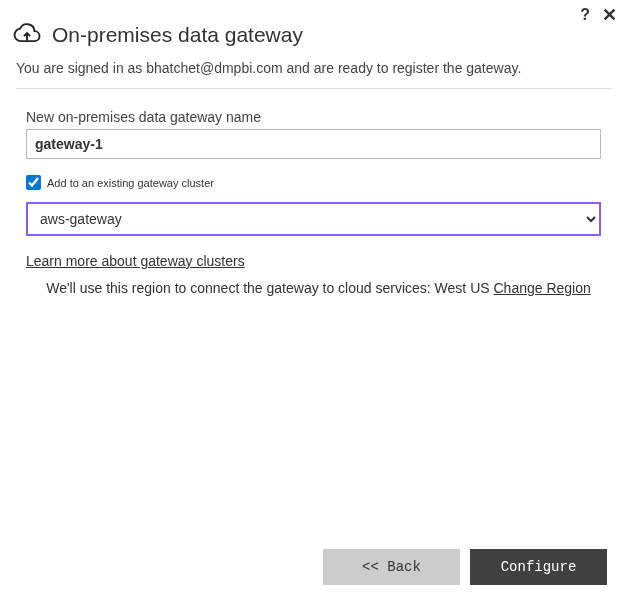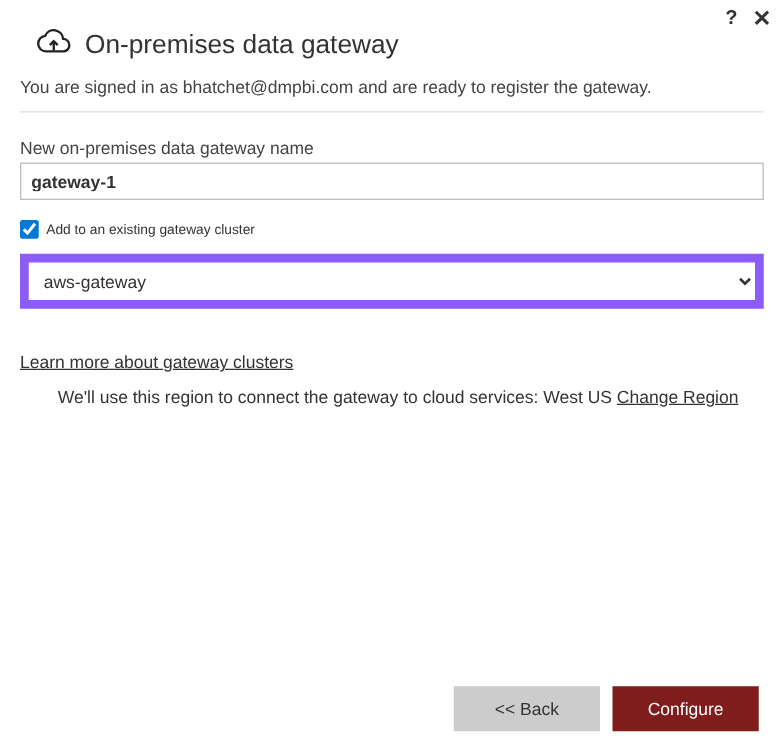--- a/index.html
+++ b/index.html
@@ -30,21 +30,21 @@
     }
     .close-icon {
       font-size: 18px;
       font-weight: bold;
       cursor: pointer;
       line-height: 1;
     }
     .title-row {
       display: flex;
       align-items: center;
-      padding: 18px 16px 8px 28px;
+      padding: 18px 16px 8px 12px;
       gap: 10px;
     }
     .cloud-icon svg {
       width: 30px;
       height: 30px;
     }
     .page-title {
       font-size: 21px;
       font-weight: 400;
       color: #333;
@@ -53,21 +53,21 @@
       padding: 0 16px 12px 16px;
       font-size: 14px;
       color: #444;
     }
     .divider {
       border: none;
       border-top: 1px solid #ddd;
       margin: 0 16px 20px 16px;
     }
     .form-area {
-      padding: 0 16px;
+      padding: 0 26px;
     }
     .field-label {
       font-size: 14px;
       color: #444;
       margin-bottom: 4px;
       display: block;
     }
     .text-input {
       width: 100%;
       padding: 6px 8px;
@@ -94,65 +94,64 @@
       cursor: pointer;
     }
     .checkbox-label {
       font-size: 11px;
       color: #333;
     }
     .select-input {
       width: 100%;
       padding: 6px 8px;
       font-size: 14px;
-      border: 7px solid #8b5cf6;
+      border: 2px solid #8b5cf6;
       background: #fff;
       font-family: inherit;
       color: #333;
     }
     .link {
       font-size: 14px;
       color: #333;
       text-decoration: underline;
       cursor: pointer;
       display: inline-block;
-      margin-top: 18px;
     }
     .region-text {
       font-size: 14px;
       color: #333;
       margin-top: 10px;
       padding-left: 10px;
       text-align: center;
     }
     .region-link {
       text-decoration: underline;
       cursor: pointer;
     }
     .button-row {
       position: absolute;
       bottom: 20px;
       right: 20px;
       display: flex;
       gap: 10px;
     }
     .btn {
-      width: 117px;
+      width: 137px;
       height: 36px;
       font-size: 14px;
       border: none;
       cursor: pointer;
-      font-family: Liberation Sans, sans-serif;
+      font-family: Liberation Mono, monospace;
     }
     .btn-back {
       background: #cccccc;
       color: #333;
     }
     .btn-configure {
-      background: #7f1d1d;
+      background: #404040;
       color: #fff;
     }
   </style>
 </head>
 <body>
 
 <div class="header-controls">
   <span class="help-icon">?</span>
   <span class="close-icon">✕</span>
 </div>

